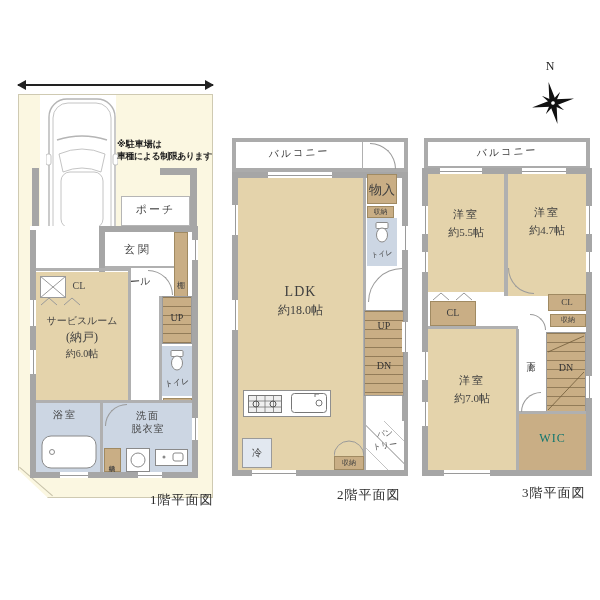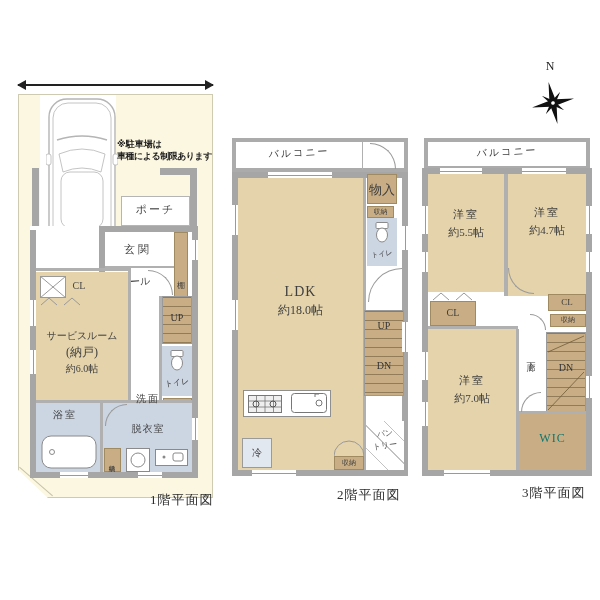--- a/index.html
+++ b/index.html
@@ -74,21 +74,21 @@
   <div class="lbl" style="left:105px;top:243px;width:66px;font-size:11px;letter-spacing:3px;">玄関</div>
   <div class="iwall" style="left:105px;top:266px;width:69px;height:2px;"></div>
   <div class="lbl" style="left:108px;top:276px;width:54px;font-size:10px;transform:rotate(-4deg);">ホール</div>
 
   <div class="room brown" style="left:174px;top:232px;width:14px;height:72px;border:1px solid #a08a62;box-sizing:border-box;"></div>
   <div class="lbl" style="left:174px;top:281px;width:14px;font-size:8px;">棚</div>
 
   <div class="room beige" style="left:36px;top:272px;width:92px;height:128px;"></div>
   <div class="iwall" style="left:36px;top:268px;width:92px;height:3px;"></div>
   <div class="iwall" style="left:128px;top:268px;width:3px;height:134px;"></div>
-  <div class="abs" style="left:36px;top:330px;width:92px;">
+  <div class="abs" style="left:36px;top:315px;width:92px;">
     <div class="lbl" style="position:static;font-size:10px;">サービスルーム</div>
     <div class="lbl" style="position:static;font-size:12px;margin-top:4px;">(納戸)</div>
     <div class="lbl" style="position:static;font-size:10px;margin-top:4px;">約6.0帖</div>
   </div>
 
   <svg class="abs" style="left:40px;top:276px;" width="26" height="22" viewBox="0 0 26 22">
     <rect x="0.5" y="0.5" width="25" height="21" fill="#fff" stroke="#9a9a9a"></rect>
     <path d="M0,0 L26,22 M26,0 L0,22" stroke="#9a9a9a" stroke-width="1" fill="none"></path>
   </svg>
   <div class="lbl" style="left:68px;top:280px;width:22px;font-size:10px;color:#4a4a4a;">CL</div>
@@ -117,21 +117,21 @@
   <div class="iwall" style="left:36px;top:400px;width:156px;height:3px;"></div>
   <div class="room wet" style="left:36px;top:403px;width:64px;height:69px;"></div>
   <div class="lbl" style="left:40px;top:409px;width:50px;font-size:10px;letter-spacing:2px;">浴室</div>
   <svg class="abs" style="left:41px;top:435px;" width="56" height="34" viewBox="0 0 56 34">
     <rect x="1" y="1" width="54" height="32" rx="9" fill="#fff" stroke="#8a8a8a"></rect>
     <circle cx="11" cy="17" r="2.5" fill="none" stroke="#8a8a8a"></circle>
   </svg>
   <div class="iwall" style="left:100px;top:403px;width:3px;height:69px;"></div>
 
   <div class="room wet" style="left:103px;top:403px;width:89px;height:69px;"></div>
-  <div class="lbl" style="left:118px;top:393px;width:60px;font-size:10px;letter-spacing:2px;">洗面</div>
+  <div class="lbl" style="left:118px;top:410px;width:60px;font-size:10px;letter-spacing:2px;">洗面</div>
   <div class="lbl" style="left:118px;top:423px;width:60px;font-size:10px;letter-spacing:1px;">脱衣室</div>
   <div class="arc tl" style="left:105px;top:404px;width:22px;height:22px;"></div>
 
   <div class="room brown vtext lbl" style="left:104px;top:448px;width:17px;height:24px;font-size:6.5px;border:1px solid #a08a62;box-sizing:border-box;line-height:15px;">収納</div>
   <svg class="abs" style="left:126px;top:448px;" width="24" height="24" viewBox="0 0 24 24">
     <rect x="0.5" y="0.5" width="23" height="23" fill="#fff" stroke="#8a8a8a"></rect>
     <circle cx="12" cy="12" r="7" fill="none" stroke="#8a8a8a"></circle>
   </svg>
   <svg class="abs" style="left:155px;top:449px;" width="33" height="17" viewBox="0 0 33 17">
     <rect x="0.5" y="0.5" width="32" height="16" fill="#fff" stroke="#8a8a8a"></rect>

